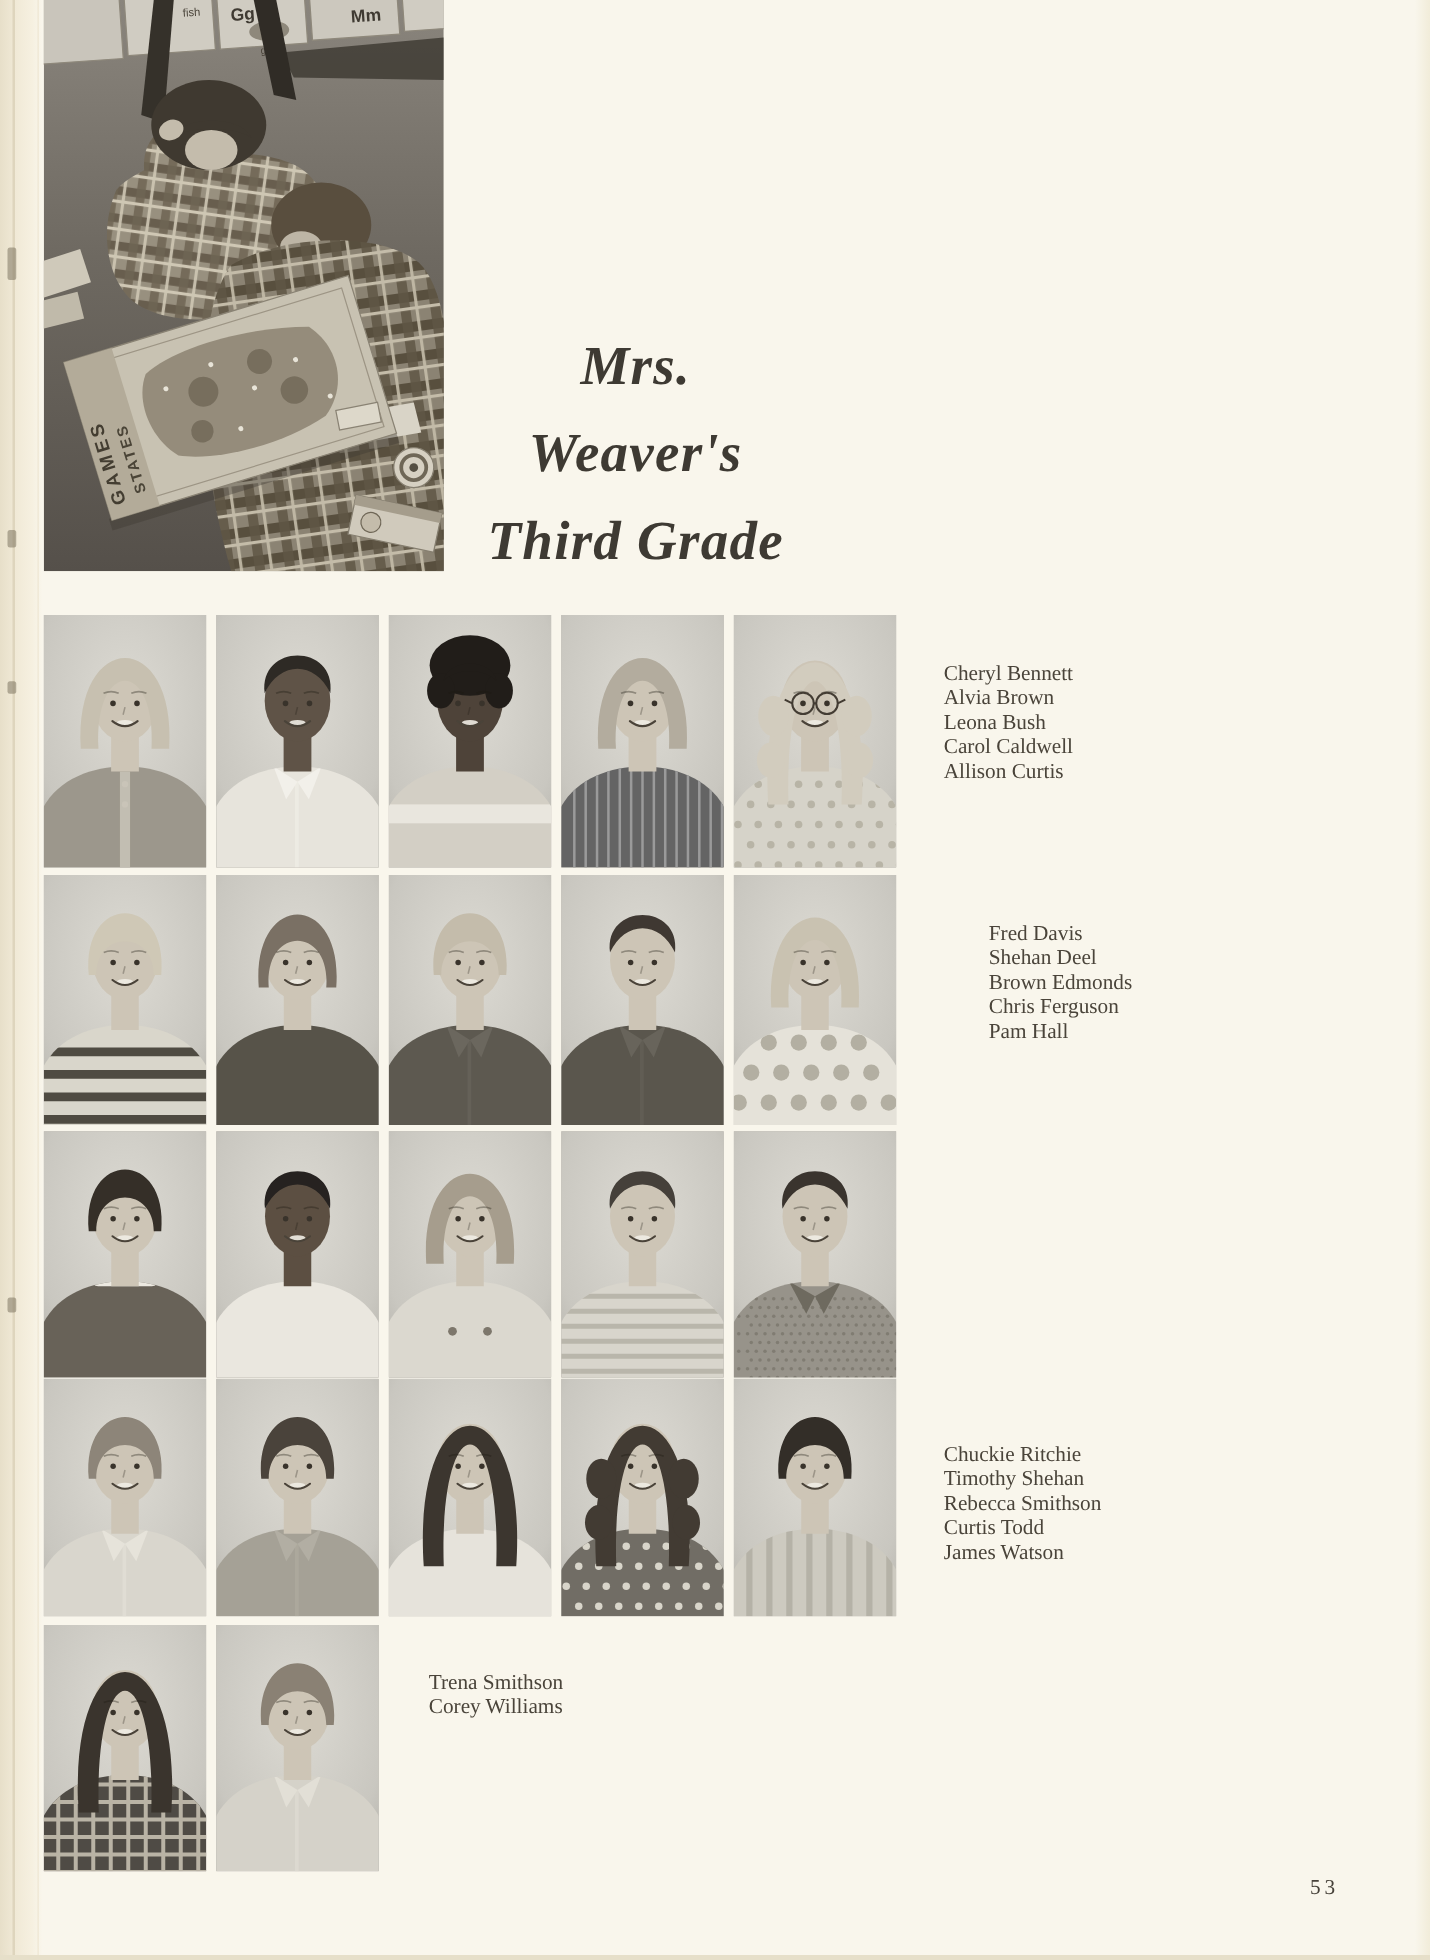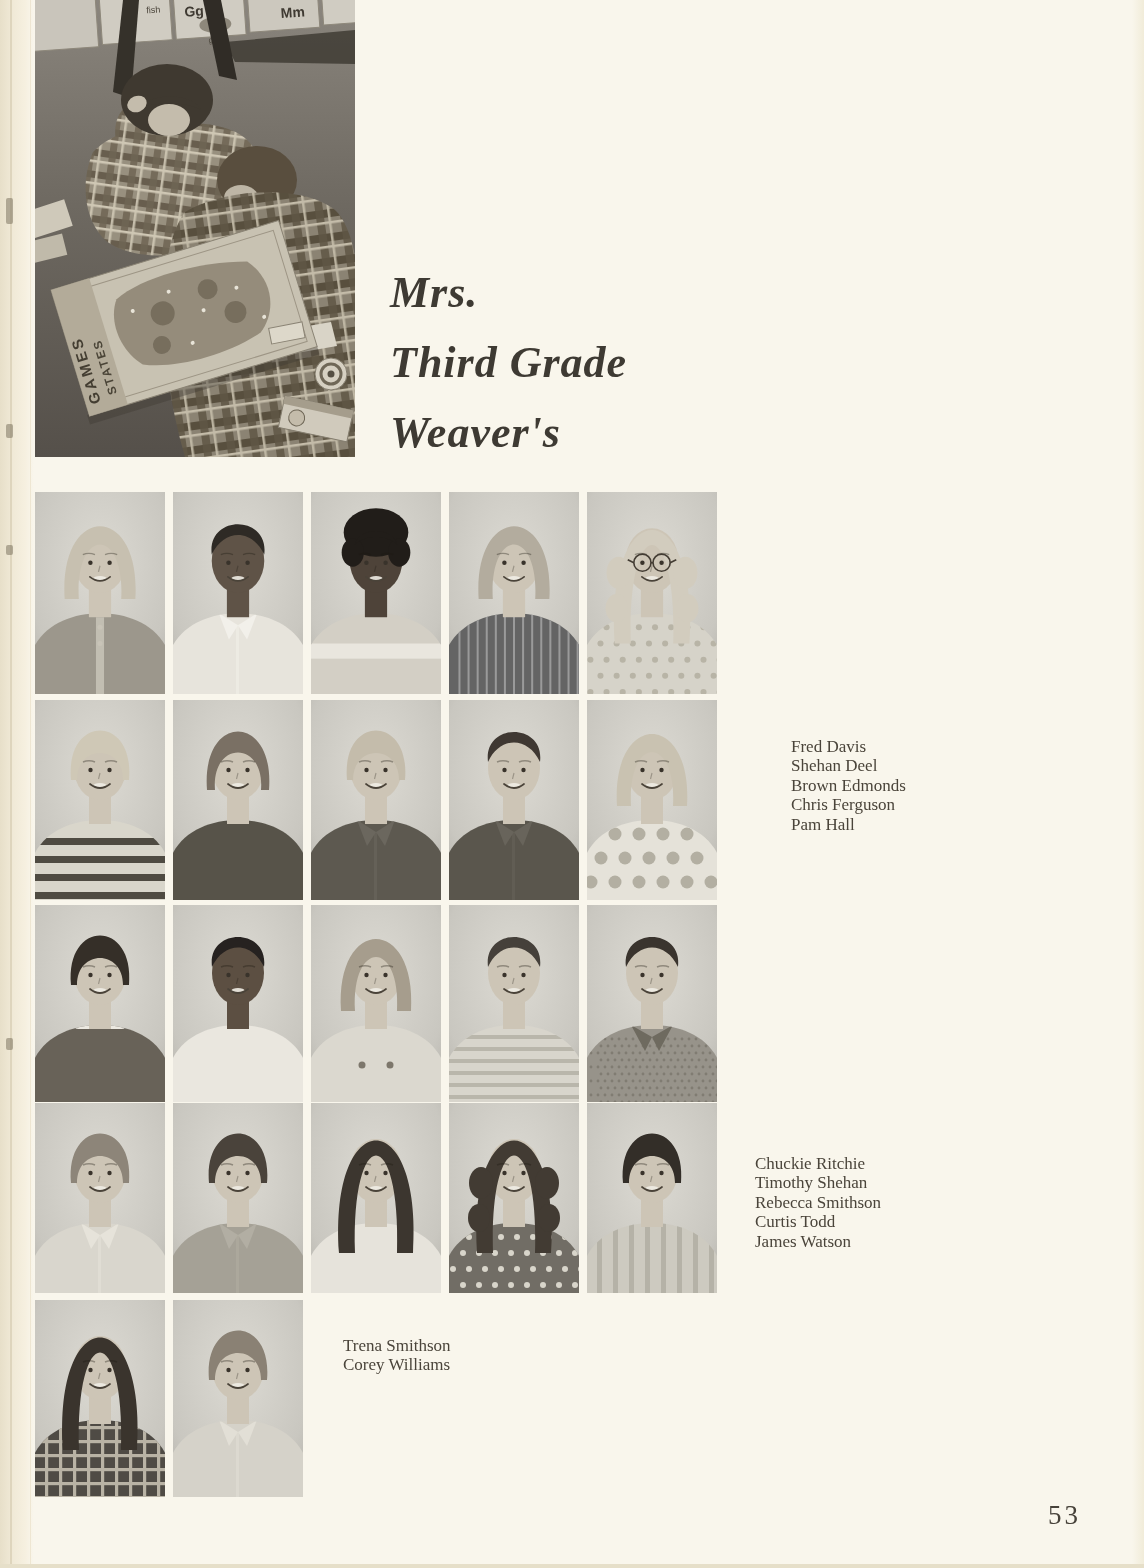--- a/index.html
+++ b/index.html
@@ -12,30 +12,30 @@
   .edge-mark{position:absolute;left:6px;width:7px;background:#7d7460;opacity:.55;border-radius:2px;}
   .right-tint{position:absolute;right:0;top:0;width:12px;height:100%;
         background:linear-gradient(to right,rgba(241,236,219,0),#f1ecd9);}
   .bottom-tint{position:absolute;left:0;bottom:0;width:100%;height:4px;background:#e6dfc9;}
 
   .candid{position:absolute;left:35px;top:0;width:320px;height:457px;}
   .candid svg{display:block;width:100%;height:100%;}
 
   .title-block{position:absolute;left:390px;top:258px;color:#3e3a33;
         font-style:italic;font-weight:bold;font-size:44px;line-height:70px;letter-spacing:1px;}
-  .title-line{white-space:nowrap;}
+  .title-line{white-space:nowrap;text-align:center;}
 
   .name-list{position:absolute;left:755px;color:#4a443a;font-size:17px;line-height:19.4px;}
   .name-line{display:block;white-space:nowrap;}
   .name-list-bottom{position:absolute;left:343px;top:1336px;color:#4a443a;font-size:17px;line-height:19.4px;}
 
   .pcell{position:absolute;overflow:hidden;background:#c9c7c0;box-shadow:0 0 0 1px rgba(120,115,100,.18) inset;}
   .pcell svg{display:block;width:100%;height:100%;}
 
-  .page-number{position:absolute;left:1048px;top:1500px;color:#47423a;font-size:27px;letter-spacing:3px;}
+  .page-number{position:absolute;left:1048px;top:1500px;color:#47423a;font-size:17px;letter-spacing:3px;}
 </style>
 </head>
 <body>
 
 <div class="page">
 
   <div class="edge-strip"></div>
   <div class="edge-seam"></div>
   <div class="edge-seam2"></div>
   <div class="edge-mark" style="top:198px;height:26px;"></div>
@@ -140,22 +140,22 @@
       <g transform="translate(296,374)">
         <circle r="16" fill="#d6d0c2" stroke="#857e6f"></circle>
         <circle r="10" fill="none" stroke="#6f6757" stroke-width="3"></circle>
         <circle r="3.5" fill="#554f43"></circle>
       </g>
     </svg>
   </div>
 
   <div class="title-block">
     <div class="title-line">Mrs.</div>
+    <div class="title-line">Weaver's</div>
     <div class="title-line">Third Grade</div>
-    <div class="title-line">Weaver's</div>
   </div>
 
   <div id="grid">
       <div class="pcell" style="left: 35px; top: 492px; width: 130px; height: 202px;">
         <svg viewBox="0 0 130 200" preserveAspectRatio="xMidYMin slice" role="img" aria-label="Cheryl Bennett">
           <defs>
             <radialGradient id="bg0_0" cx="50%" cy="35%" r="80%">
               <stop offset="0" stop-color="#dcdad3"></stop>
               <stop offset=".7" stop-color="#c9c7c0"></stop>
               <stop offset="1" stop-color="#b2b0a9"></stop>
@@ -1160,20 +1160,27 @@
           <path d="M70,62 Q76,59.5 82,62" stroke="rgba(30,25,18,.35)" stroke-width="1.4" fill="none"></path>
           <circle cx="55.5" cy="70" r="2.2" fill="#39332b"></circle>
           <circle cx="74.5" cy="70" r="2.2" fill="#39332b"></circle>
           <path d="M65,73 L63.5,79" stroke="rgba(30,25,18,.28)" stroke-width="1.2" fill="none"></path>
           <ellipse cx="65" cy="85.5" rx="6.5" ry="2.4" fill="#efece4" opacity=".9"></ellipse>
           <path d="M55,84 Q65,92 75,84" stroke="#4a4339" stroke-width="1.7" fill="none" stroke-linecap="round"></path>
         </svg>
       </div>
     </div>
 
+  <div class="name-list" style="top:529px;">
+    <span class="name-line">Cheryl Bennett</span>
+    <span class="name-line">Alvia Brown</span>
+    <span class="name-line">Leona Bush</span>
+    <span class="name-line">Carol Caldwell</span>
+    <span class="name-line">Allison Curtis</span>
+  </div>
   <div class="name-list" style="top:737px;margin-left:36px;">
     <span class="name-line">Fred Davis</span>
     <span class="name-line">Shehan Deel</span>
     <span class="name-line">Brown Edmonds</span>
     <span class="name-line">Chris Ferguson</span>
     <span class="name-line">Pam Hall</span>
   </div>
   <div class="name-list" style="top:1138px;margin-top:16px;">
     <span class="name-line">Chuckie Ritchie</span>
     <span class="name-line">Timothy Shehan</span>

